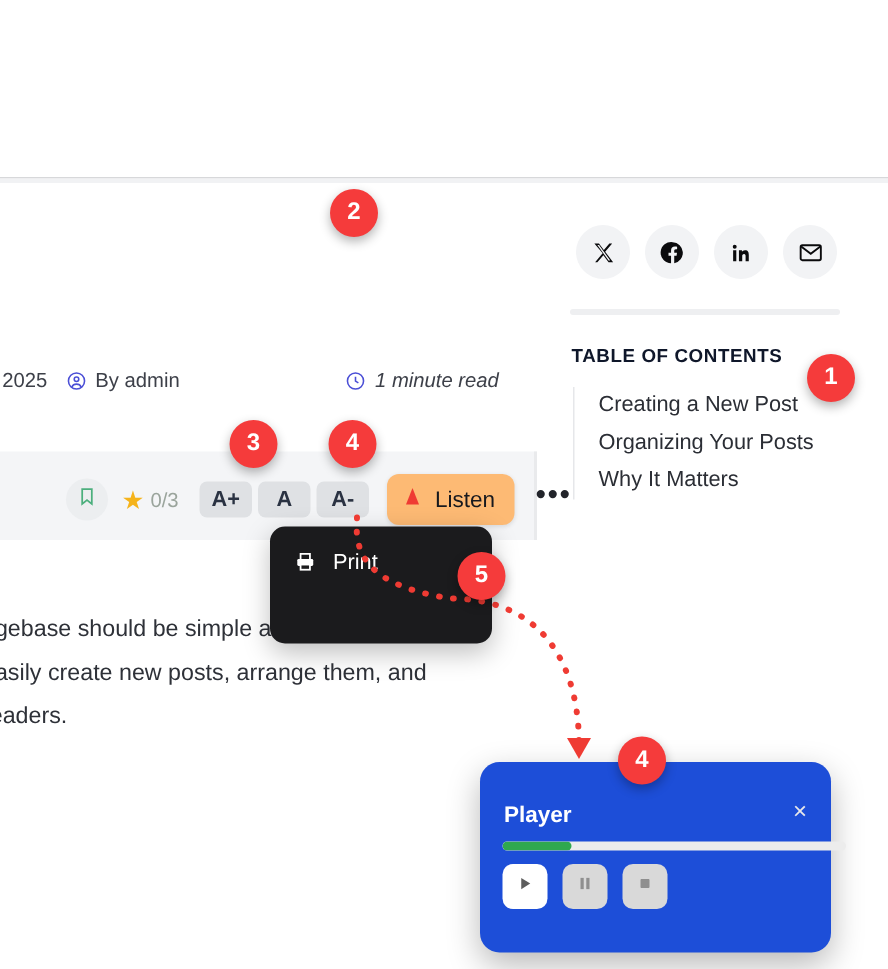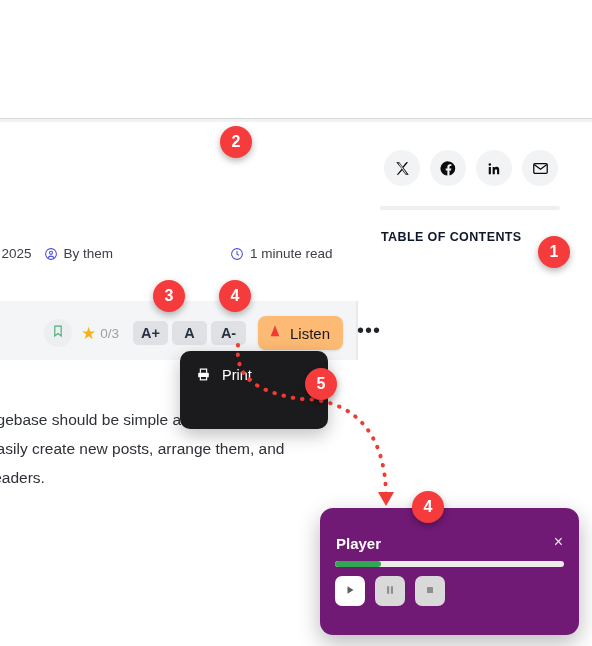--- a/index.html
+++ b/index.html
@@ -113,20 +113,21 @@
   .meta-icon {
     display: inline-flex;
     margin: 0 6px 0 12px;
     color: #4b4fd6;
   }
   .meta-read {
     position: absolute;
     left: 236px;
     display: flex;
     align-items: center;
+    font-style: italic;
   }
   .meta-read .meta-icon { margin-left: 0; }
 
   
   .toolbar-band {
     position: absolute;
     left: 0;
     top: 301px;
     width: 358px;
     height: 59px;
@@ -241,23 +242,23 @@
     color: #ffffff;
     font-size: 14.5px;
   }
   .menu-item .mi-icon { display: flex; color: #ffffff; }
 
   
   .player {
     position: absolute;
     left: 320px;
     top: 508px;
-    width: 259px;
+    width: 234px;
     height: 127px;
-    background: #701a75;
+    background: #1d4ed8;
     border-radius: 13px;
     box-shadow: 0 8px 22px rgba(0,0,0,.28);
   }
   .player-title {
     position: absolute;
     left: 16px;
     top: 27px;
     color: #ffffff;
     font-size: 15px;
     font-weight: bold;
@@ -370,31 +371,36 @@
           <rect x="2.5" y="5" width="19" height="14" rx="1.6"></rect>
           <path d="M3 6.2 12 13l9-6.8"></path>
         </svg>
       </span>
     </div>
   </div>
 
   <div class="side-divider"></div>
 
   <div class="toc-title">TABLE OF CONTENTS</div>
+  <div class="toc-list">
+    <div class="toc-item">Creating a New Post</div>
+    <div class="toc-item">Organizing Your Posts</div>
+    <div class="toc-item">Why It Matters</div>
+  </div>
 
   <div class="meta-row">
     <span class="meta-date">, 2025</span>
     <span class="meta-icon">
       <svg width="14" height="14" viewBox="0 0 24 24" fill="none" stroke="currentColor" stroke-width="1.8">
         <circle cx="12" cy="12" r="9.2"></circle>
         <circle cx="12" cy="10" r="2.6"></circle>
         <path d="M6.6 19c1-2.4 3-3.4 5.4-3.4s4.4 1 5.4 3.4"></path>
       </svg>
     </span>
-    <span>By them</span>
+    <span>By admin</span>
     <span class="meta-read">
       <span class="meta-icon">
         <svg width="14" height="14" viewBox="0 0 24 24" fill="none" stroke="currentColor" stroke-width="1.8">
           <circle cx="12" cy="12" r="9.2"></circle>
           <path d="M12 7v5.2l3.3 2"></path>
         </svg>
       </span>
       <span>1 minute read</span>
     </span>
   </div>

